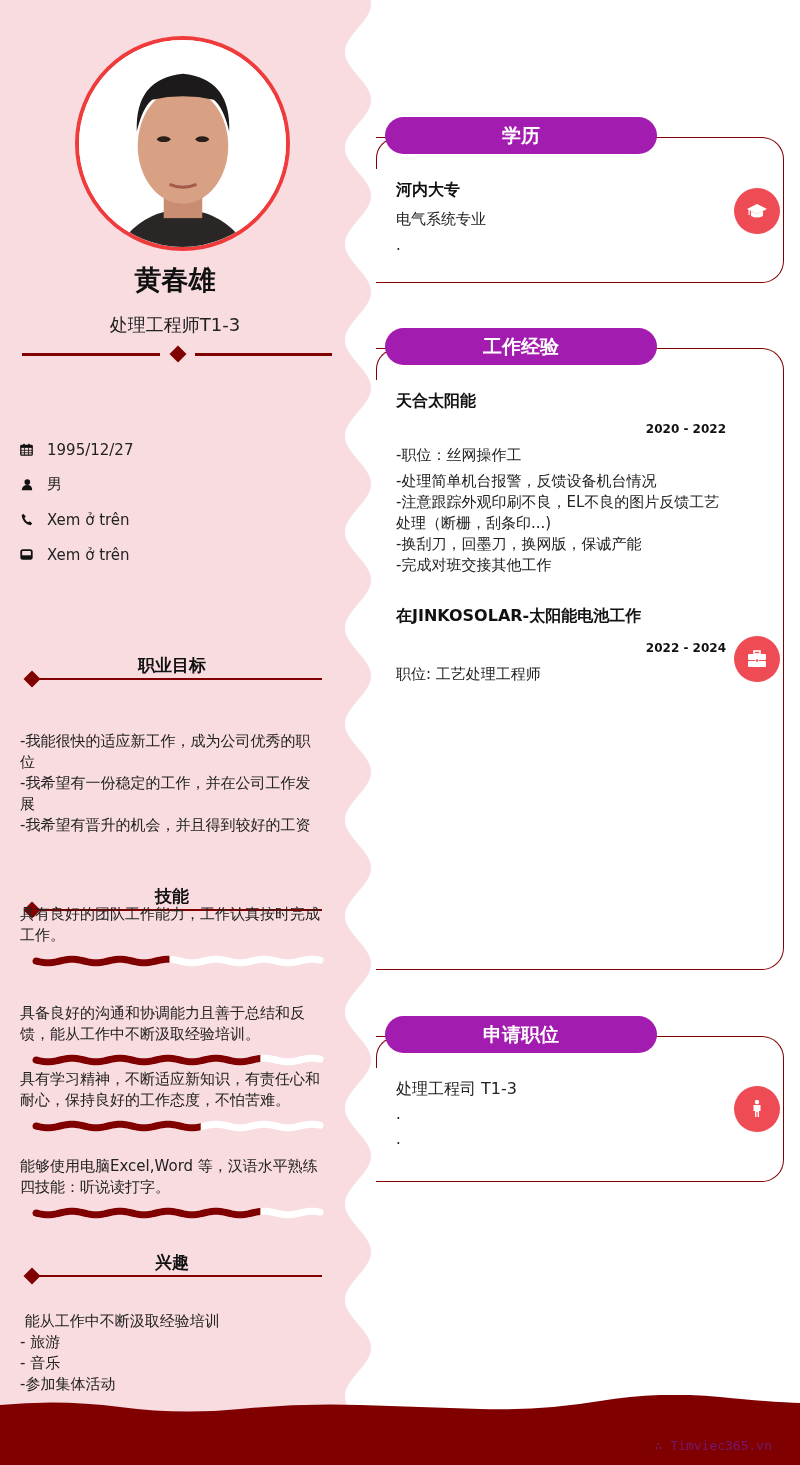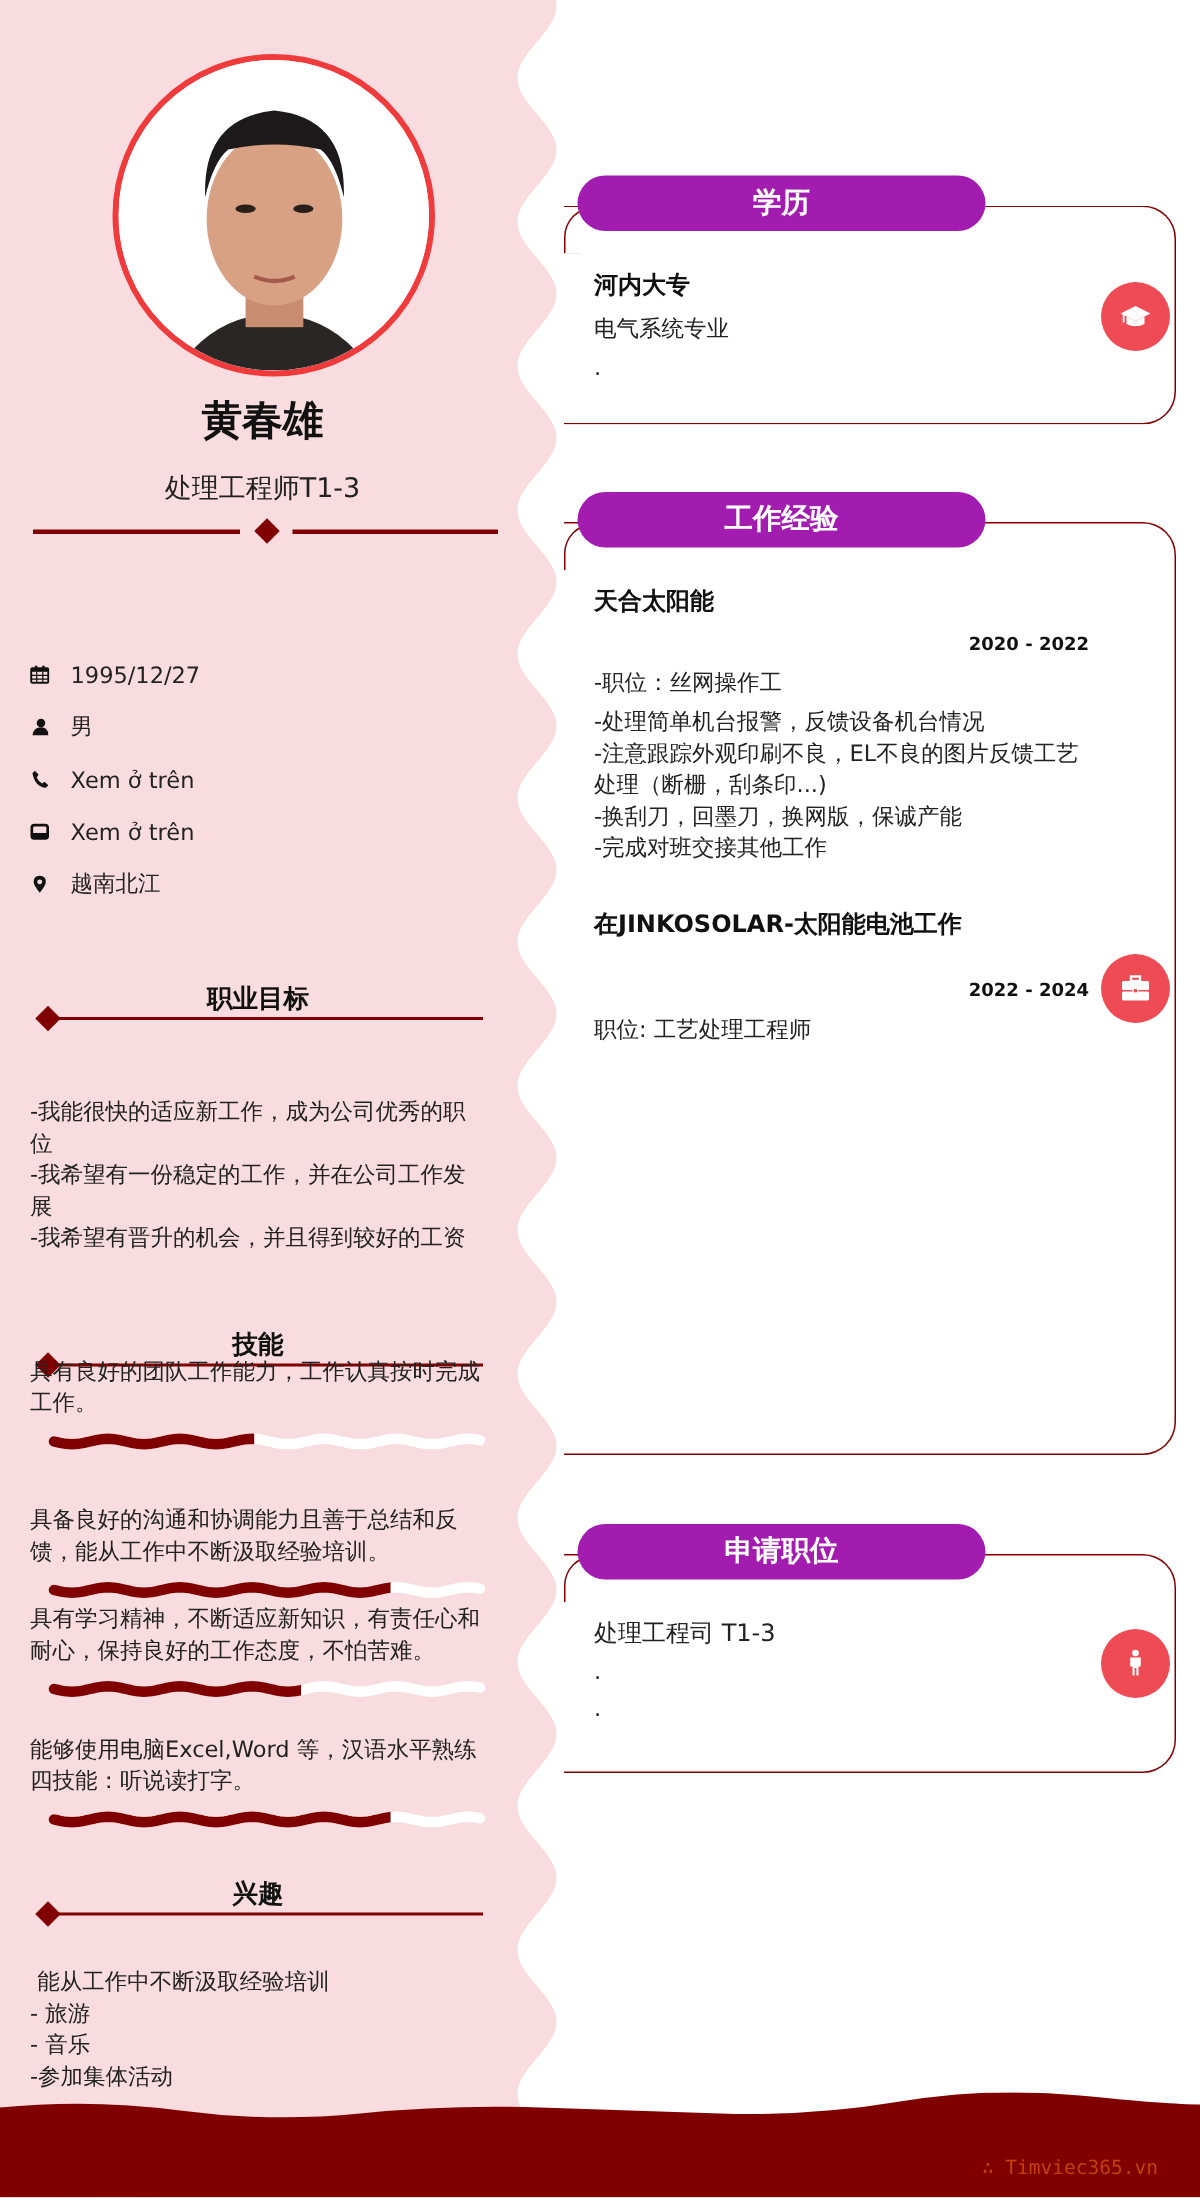--- a/index.html
+++ b/index.html
@@ -45,21 +45,21 @@
   .card-icon { position: absolute; width: 46px; height: 46px; border-radius: 50%; background: #ef4b54; display: flex; align-items: center; justify-content: center; z-index: 3; }
   .card-icon svg { width: 20px; height: 20px; fill: #fff; }
 
   .rc { position: absolute; left: 396px; width: 330px; z-index: 3; color: #222; }
   .rc .h { font-size: 16px; font-weight: bold; color: #111; }
   .rc .p { font-size: 15px; line-height: 21px; }
   .rc .date { text-align: right; font-size: 12px; font-weight: bold; color: #111; }
 
   .footer { position: absolute; left: 0; top: 1395px; width: 800px; height: 70px; z-index: 4; }
   .footer svg { position: absolute; left: 0; top: 0; width: 800px; height: 70px; }
-  .brand { position: absolute; right: 28px; top: 43px; font-family: "DejaVu Sans Mono", "Liberation Mono", monospace; font-size: 13px; color: #c2410c; z-index: 5; }
+  .brand { position: absolute; right: 28px; top: 43px; font-family: "DejaVu Sans Mono", "Liberation Mono", monospace; font-size: 13px; color: #701a75; z-index: 5; }
 </style>
 </head>
 <body>
 
 <svg class="sidebar-bg" viewBox="0 0 380 1465" preserveAspectRatio="none">
   <path id="sidebarPath" fill="#f9dcdf" d="M0 0 L358 0 L370.6 0 L371.0 4 L370.6 8 L369.3 12 L367.2 16 L364.5 20 L361.4 24 L358.0 28 L354.6 32 L351.5 36 L348.8 40 L346.7 44 L345.4 48 L345.0 52 L345.4 56 L346.7 60 L348.8 64 L351.5 68 L354.6 72 L358.0 76 L361.4 80 L364.5 84 L367.2 88 L369.3 92 L370.6 96 L371.0 100 L370.6 104 L369.3 108 L367.2 112 L364.5 116 L361.4 120 L358.0 124 L354.6 128 L351.5 132 L348.8 136 L346.7 140 L345.4 144 L345.0 148 L345.4 152 L346.7 156 L348.8 160 L351.5 164 L354.6 168 L358.0 172 L361.4 176 L364.5 180 L367.2 184 L369.3 188 L370.6 192 L371.0 196 L370.6 200 L369.3 204 L367.2 208 L364.5 212 L361.4 216 L358.0 220 L354.6 224 L351.5 228 L348.8 232 L346.7 236 L345.4 240 L345.0 244 L345.4 248 L346.7 252 L348.8 256 L351.5 260 L354.6 264 L358.0 268 L361.4 272 L364.5 276 L367.2 280 L369.3 284 L370.6 288 L371.0 292 L370.6 296 L369.3 300 L367.2 304 L364.5 308 L361.4 312 L358.0 316 L354.6 320 L351.5 324 L348.8 328 L346.7 332 L345.4 336 L345.0 340 L345.4 344 L346.7 348 L348.8 352 L351.5 356 L354.6 360 L358.0 364 L361.4 368 L364.5 372 L367.2 376 L369.3 380 L370.6 384 L371.0 388 L370.6 392 L369.3 396 L367.2 400 L364.5 404 L361.4 408 L358.0 412 L354.6 416 L351.5 420 L348.8 424 L346.7 428 L345.4 432 L345.0 436 L345.4 440 L346.7 444 L348.8 448 L351.5 452 L354.6 456 L358.0 460 L361.4 464 L364.5 468 L367.2 472 L369.3 476 L370.6 480 L371.0 484 L370.6 488 L369.3 492 L367.2 496 L364.5 500 L361.4 504 L358.0 508 L354.6 512 L351.5 516 L348.8 520 L346.7 524 L345.4 528 L345.0 532 L345.4 536 L346.7 540 L348.8 544 L351.5 548 L354.6 552 L358.0 556 L361.4 560 L364.5 564 L367.2 568 L369.3 572 L370.6 576 L371.0 580 L370.6 584 L369.3 588 L367.2 592 L364.5 596 L361.4 600 L358.0 604 L354.6 608 L351.5 612 L348.8 616 L346.7 620 L345.4 624 L345.0 628 L345.4 632 L346.7 636 L348.8 640 L351.5 644 L354.6 648 L358.0 652 L361.4 656 L364.5 660 L367.2 664 L369.3 668 L370.6 672 L371.0 676 L370.6 680 L369.3 684 L367.2 688 L364.5 692 L361.4 696 L358.0 700 L354.6 704 L351.5 708 L348.8 712 L346.7 716 L345.4 720 L345.0 724 L345.4 728 L346.7 732 L348.8 736 L351.5 740 L354.6 744 L358.0 748 L361.4 752 L364.5 756 L367.2 760 L369.3 764 L370.6 768 L371.0 772 L370.6 776 L369.3 780 L367.2 784 L364.5 788 L361.4 792 L358.0 796 L354.6 800 L351.5 804 L348.8 808 L346.7 812 L345.4 816 L345.0 820 L345.4 824 L346.7 828 L348.8 832 L351.5 836 L354.6 840 L358.0 844 L361.4 848 L364.5 852 L367.2 856 L369.3 860 L370.6 864 L371.0 868 L370.6 872 L369.3 876 L367.2 880 L364.5 884 L361.4 888 L358.0 892 L354.6 896 L351.5 900 L348.8 904 L346.7 908 L345.4 912 L345.0 916 L345.4 920 L346.7 924 L348.8 928 L351.5 932 L354.6 936 L358.0 940 L361.4 944 L364.5 948 L367.2 952 L369.3 956 L370.6 960 L371.0 964 L370.6 968 L369.3 972 L367.2 976 L364.5 980 L361.4 984 L358.0 988 L354.6 992 L351.5 996 L348.8 1000 L346.7 1004 L345.4 1008 L345.0 1012 L345.4 1016 L346.7 1020 L348.8 1024 L351.5 1028 L354.6 1032 L358.0 1036 L361.4 1040 L364.5 1044 L367.2 1048 L369.3 1052 L370.6 1056 L371.0 1060 L370.6 1064 L369.3 1068 L367.2 1072 L364.5 1076 L361.4 1080 L358.0 1084 L354.6 1088 L351.5 1092 L348.8 1096 L346.7 1100 L345.4 1104 L345.0 1108 L345.4 1112 L346.7 1116 L348.8 1120 L351.5 1124 L354.6 1128 L358.0 1132 L361.4 1136 L364.5 1140 L367.2 1144 L369.3 1148 L370.6 1152 L371.0 1156 L370.6 1160 L369.3 1164 L367.2 1168 L364.5 1172 L361.4 1176 L358.0 1180 L354.6 1184 L351.5 1188 L348.8 1192 L346.7 1196 L345.4 1200 L345.0 1204 L345.4 1208 L346.7 1212 L348.8 1216 L351.5 1220 L354.6 1224 L358.0 1228 L361.4 1232 L364.5 1236 L367.2 1240 L369.3 1244 L370.6 1248 L371.0 1252 L370.6 1256 L369.3 1260 L367.2 1264 L364.5 1268 L361.4 1272 L358.0 1276 L354.6 1280 L351.5 1284 L348.8 1288 L346.7 1292 L345.4 1296 L345.0 1300 L345.4 1304 L346.7 1308 L348.8 1312 L351.5 1316 L354.6 1320 L358.0 1324 L361.4 1328 L364.5 1332 L367.2 1336 L369.3 1340 L370.6 1344 L371.0 1348 L370.6 1352 L369.3 1356 L367.2 1360 L364.5 1364 L361.4 1368 L358.0 1372 L354.6 1376 L351.5 1380 L348.8 1384 L346.7 1388 L345.4 1392 L345.0 1396 L345.4 1400 L346.7 1404 L348.8 1408 L351.5 1412 L354.6 1416 L358.0 1420 L361.4 1424 L364.5 1428 L367.2 1432 L369.3 1436 L370.6 1440 L371.0 1444 L370.6 1448 L369.3 1452 L367.2 1456 L364.5 1460 L361.4 1464 L0 1465 Z"></path>
 </svg>
 
 <div class="sidebar">
   <div class="avatar-wrap">
@@ -115,28 +115,20 @@
     </div>
     <div class="info-item">
       <span class="ico">
         <svg viewBox="0 0 16 16">
             <rect x="1.5" y="2.5" width="13" height="11" rx="2" fill="none" stroke="#111" stroke-width="2.2"></rect>
             <rect x="1.5" y="9" width="13" height="4.5"></rect>
           </svg>
       </span>
       <span>Xem ở trên</span>
     </div>
-    <div class="info-item">
-      <span class="ico">
-        <svg viewBox="0 0 16 16">
-            <path d="M8 1 Q13 1 13 6 Q13 9 8 15 Q3 9 3 6 Q3 1 8 1 Z M8 4 A2 2 0 1 0 8.01 4 Z" fill-rule="evenodd"></path>
-          </svg>
-      </span>
-      <span>越南北江</span>
-    </div>
   </div>
 
   <div class="sec-head" style="top:654px;">
     <div class="label">职业目标</div>
     <div class="line"></div>
       <div class="dia"></div>
   </div>
   <div class="side-text" style="top:731px; white-space: pre-line;">-我能很快的适应新工作，成为公司优秀的职位
 -我希望有一份稳定的工作，并在公司工作发展
 -我希望有晋升的机会，并且得到较好的工资</div>
@@ -236,21 +228,21 @@
   <div class="h">天合太阳能</div>
   <div class="date" style="margin-top:10px;">2020 - 2022</div>
   <div class="p" style="margin-top:9px;">-职位：丝网操作工</div>
   <div class="p" style="margin-top:5px; white-space: pre-line;">-处理简单机台报警，反馈设备机台情况
 -注意跟踪外观印刷不良，EL不良的图片反馈工艺处理（断栅，刮条印...)
 -换刮刀，回墨刀，换网版，保诚产能
 -完成对班交接其他工作</div>
 </div>
 <div class="rc" style="top:606px;">
   <div class="h">在JINKOSOLAR-太阳能电池工作</div>
-  <div class="date" style="margin-top:26px;">2022 - 2024</div>
+  <div class="date" style="margin-top:14px;">2022 - 2024</div>
   <div class="p" style="margin-top:9px;">职位: 工艺处理工程师</div>
 </div>
 
 <div class="card" style="top:1036px; height:146px;"></div>
 <div class="pill" style="top:1016px;">申请职位</div>
 <div class="card-icon" style="left:734px; top:1086px;">
   <svg viewBox="0 0 20 20">
       <circle cx="10" cy="3" r="2.2"></circle>
       <path d="M6.5 6 L13.5 6 L13.5 12 L12 12 L12 18 L10.6 18 L10.6 13 L9.4 13 L9.4 18 L8 18 L8 12 L6.5 12 Z"></path>
     </svg>

